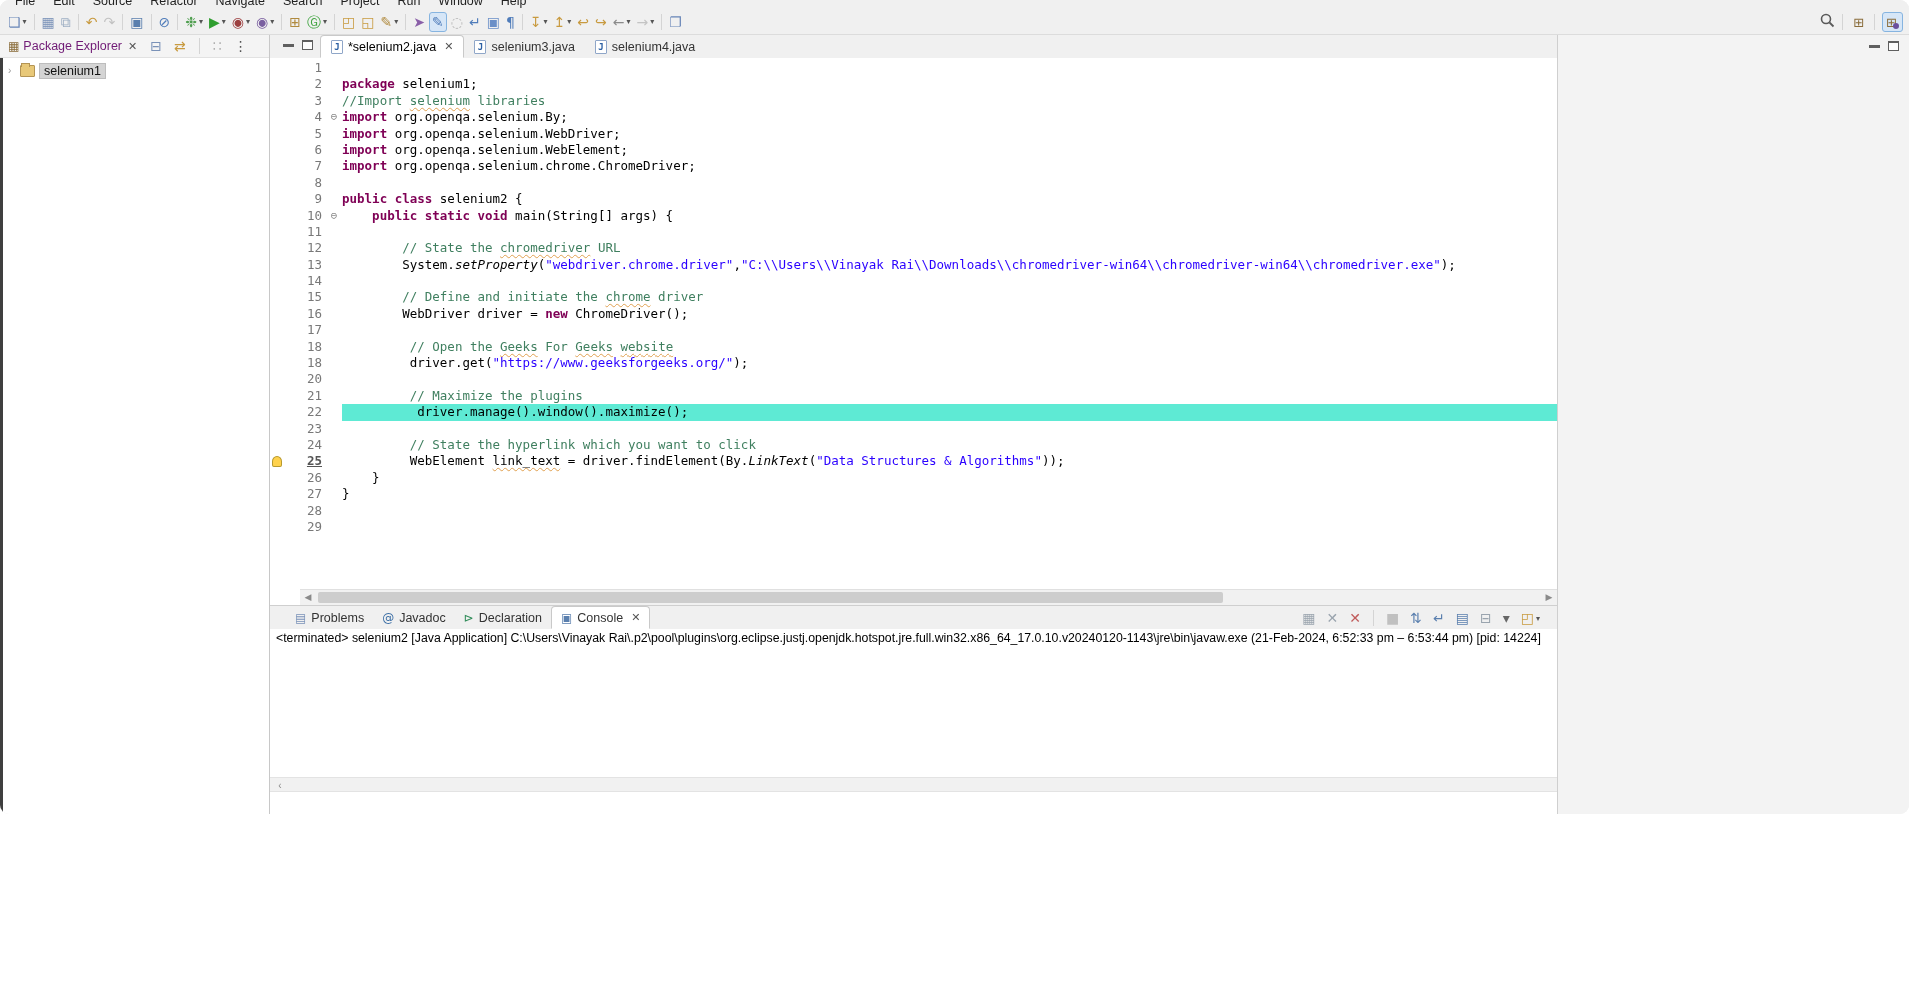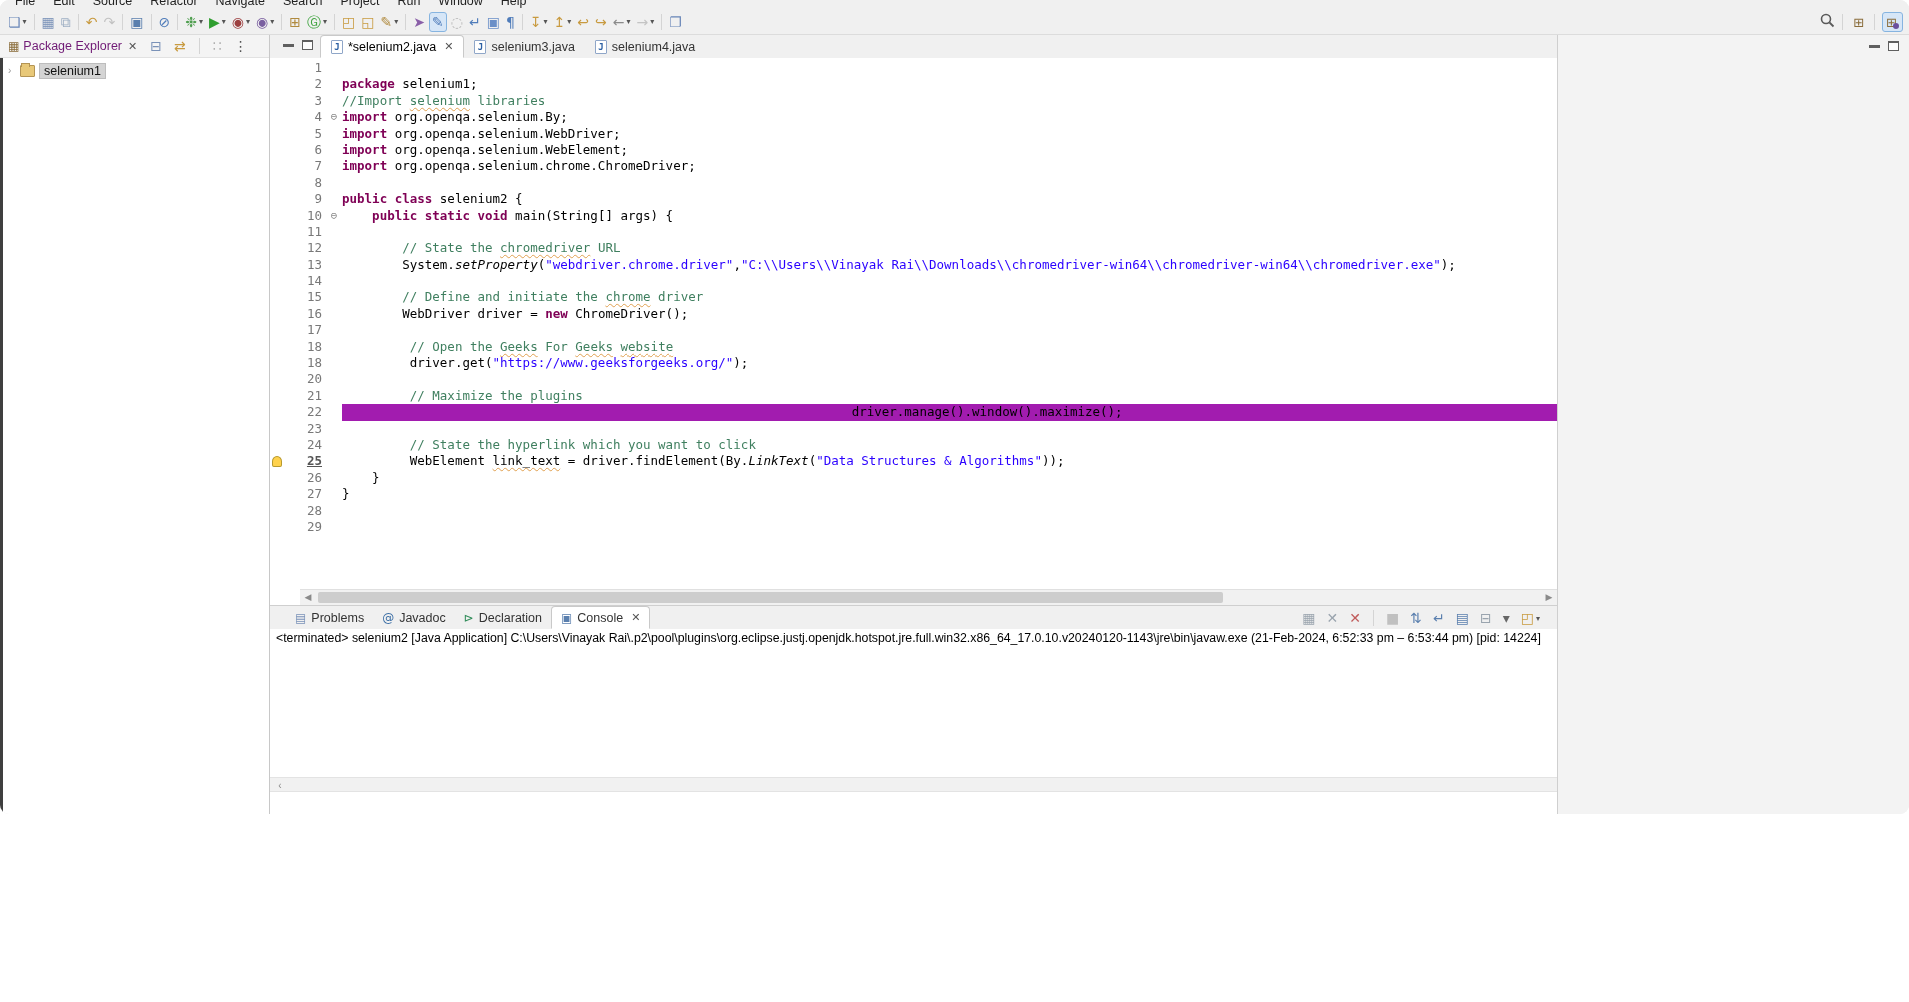--- a/index.html
+++ b/index.html
@@ -60,21 +60,21 @@
   
   #code-area { position:absolute; left:0; top:23px; width:100%; height:531px; background:#fff; overflow:hidden;
                font-family:"DejaVu Sans Mono", monospace; font-size:12.5px; line-height:16.4px; padding-top:2px; }
   #range-bar { position:absolute; left:1px; top:150px; width:5px; height:279px;
                background:repeating-linear-gradient(45deg,#8db4dd 0 2px,#ffffff 2px 4px); }
   .cl { display:flex; height:16.4px; position:relative; }
   .ln { width:56px; text-align:right; padding-right:4px; color:#787878; flex:0 0 auto; background:#fff; z-index:1; }
   .warnnum { text-decoration:underline; color:#555;font-weight:bold; }
   .fold { width:16px; flex:0 0 auto; color:#8a8a8a; font-size:11px; text-align:center; background:#fff; z-index:1; }
   .ct { flex:1; white-space:pre; color:#000; }
-  .cl.hl .ct { background:#a21caf;text-align:center; }
+  .cl.hl .ct { background:#5eead4; }
   .kw { color:#7f0055; font-weight:bold; }
   .cm { color:#3f7f5f; }
   .st { color:#2a00ff; }
   .it { font-style:italic; }
   .ms { text-decoration:underline; text-decoration-style:wavy; text-decoration-color:#e0a050; text-decoration-thickness:1px; text-underline-offset:2px; }
   .bulb { position:absolute; left:2px; top:3px; width:10px; height:11px; background:#ffd24d; border:1px solid #b89a2e;
           border-radius:50% 50% 2px 2px; z-index:2; }
   
   #ed-hscroll { position:absolute; left:30px; right:0; bottom:0; height:16px; background:#f1f1f1; border-top:1px solid #e0e0e0; }
   .sb-arrow { position:absolute; top:0; width:16px; height:15px; color:#8a8a8a; font-size:9px; text-align:center; line-height:15px; }

